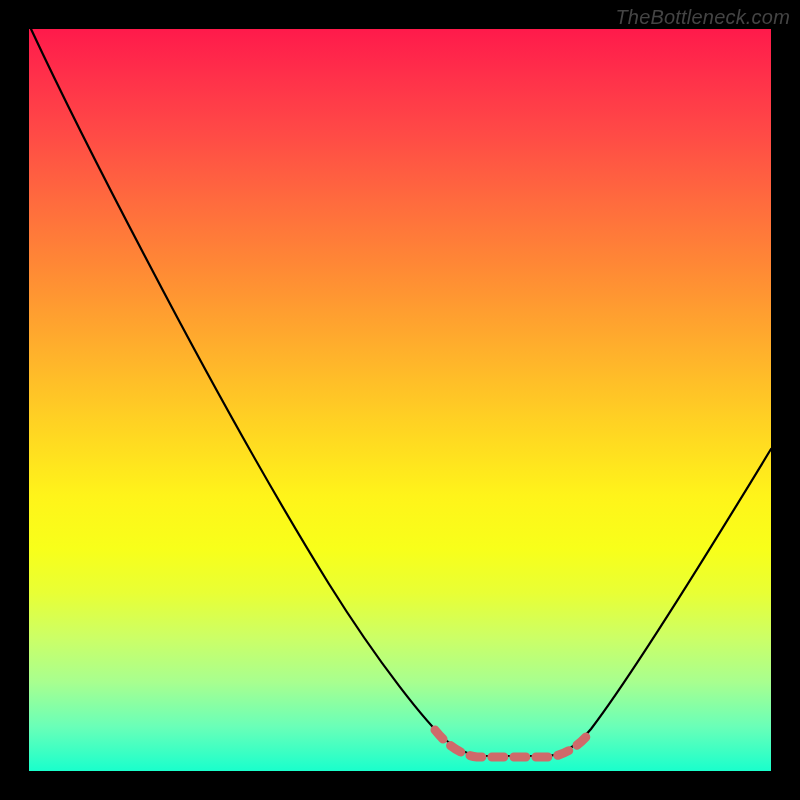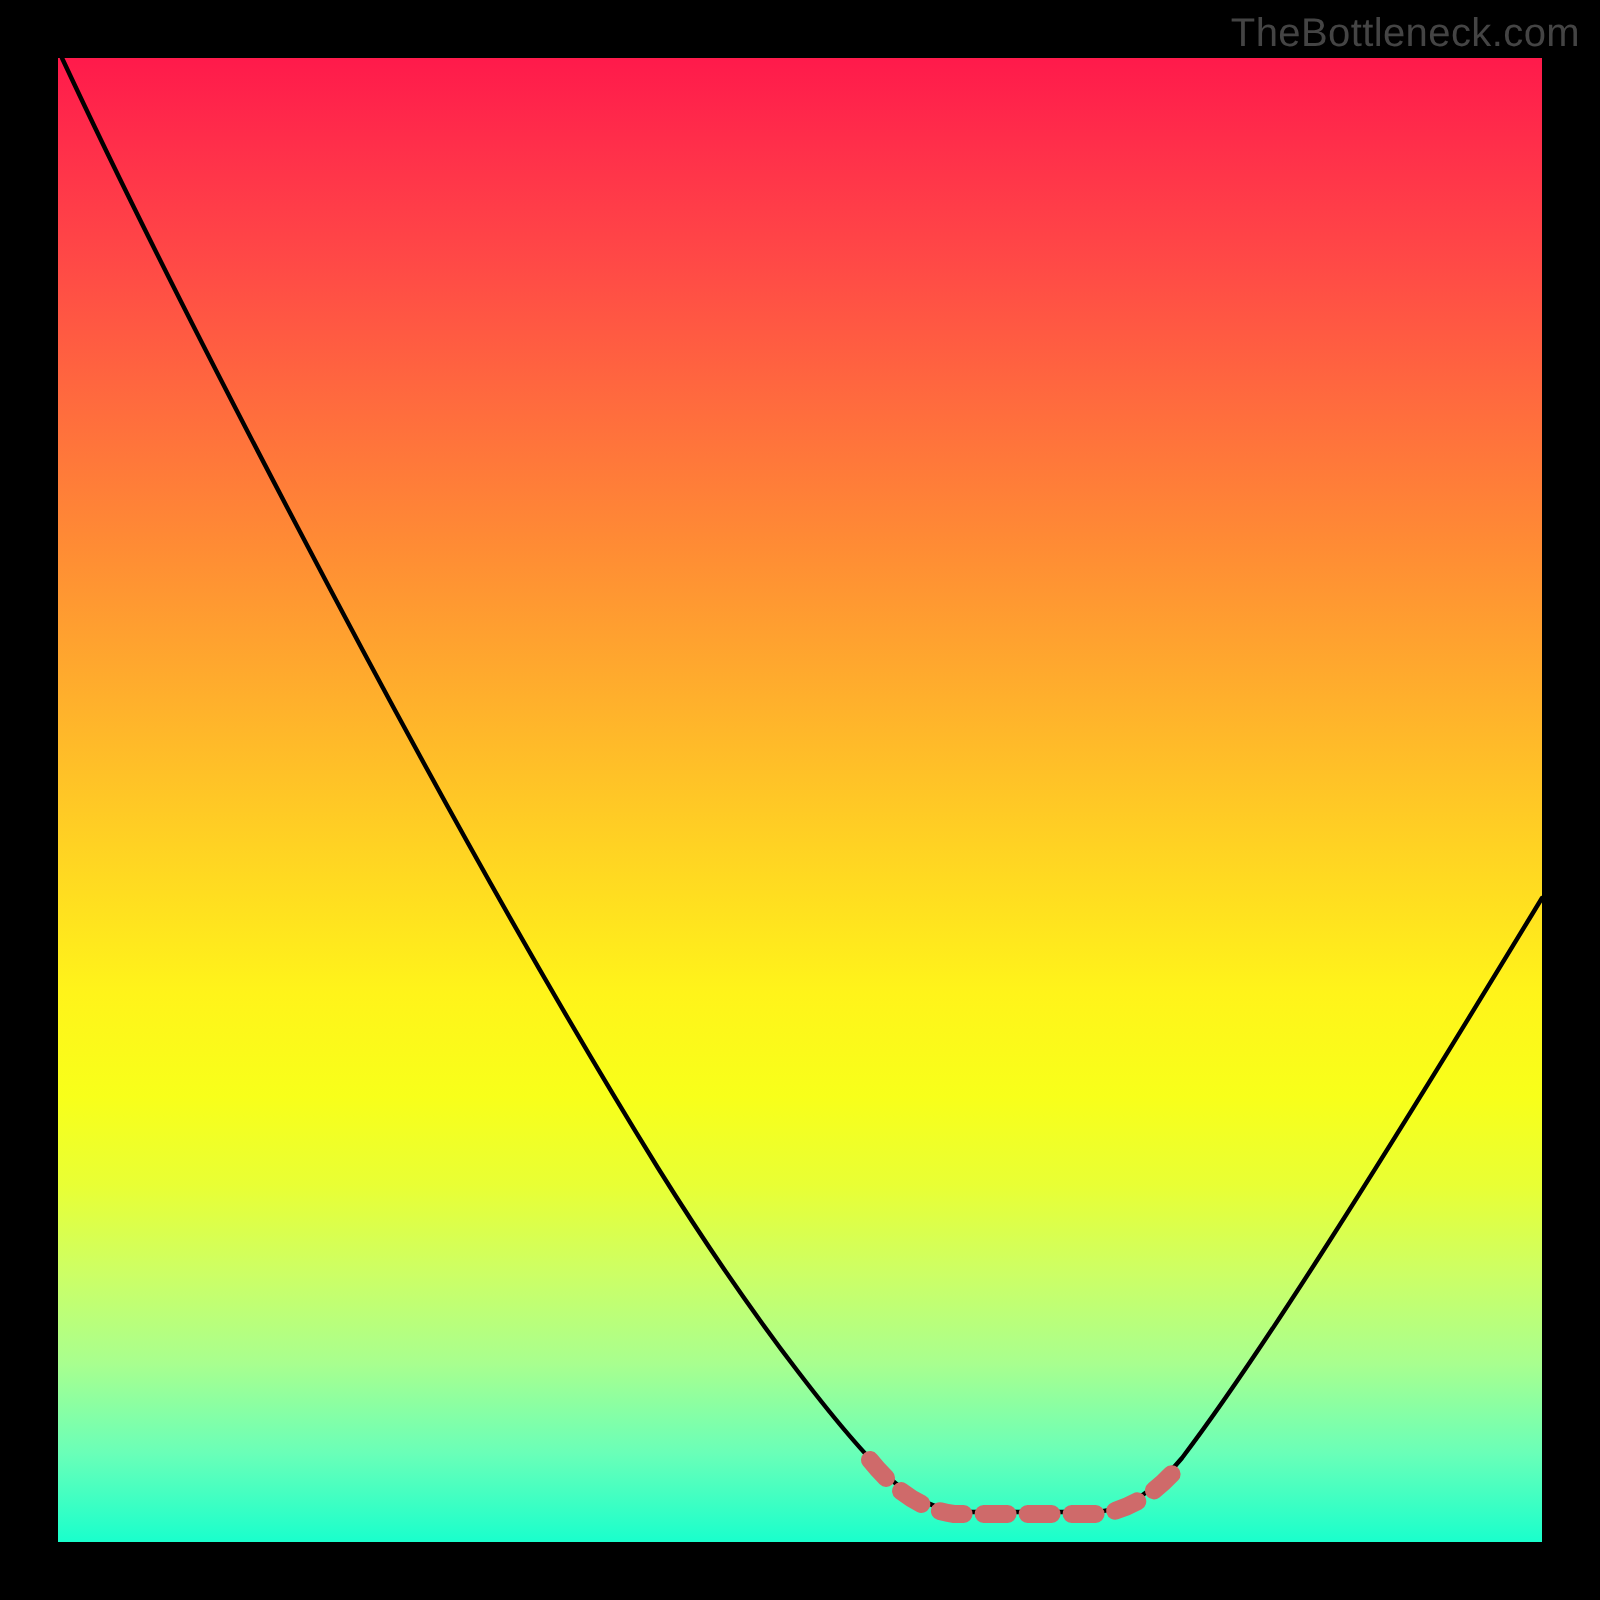--- a/index.html
+++ b/index.html
@@ -9,20 +9,21 @@
     height: 800px;
     background: #000;
     font-family: Arial, Helvetica, sans-serif;
     overflow: hidden;
   }
   .frame {
     position: relative;
     width: 800px;
     height: 800px;
     background: #000;
+    font-style: italic;
   }
   .watermark {
     position: absolute;
     top: 6px;
     right: 10px;
     color: #444;
     font-size: 20px;
     font-weight: 500;
     letter-spacing: 0.2px;
     user-select: none;

